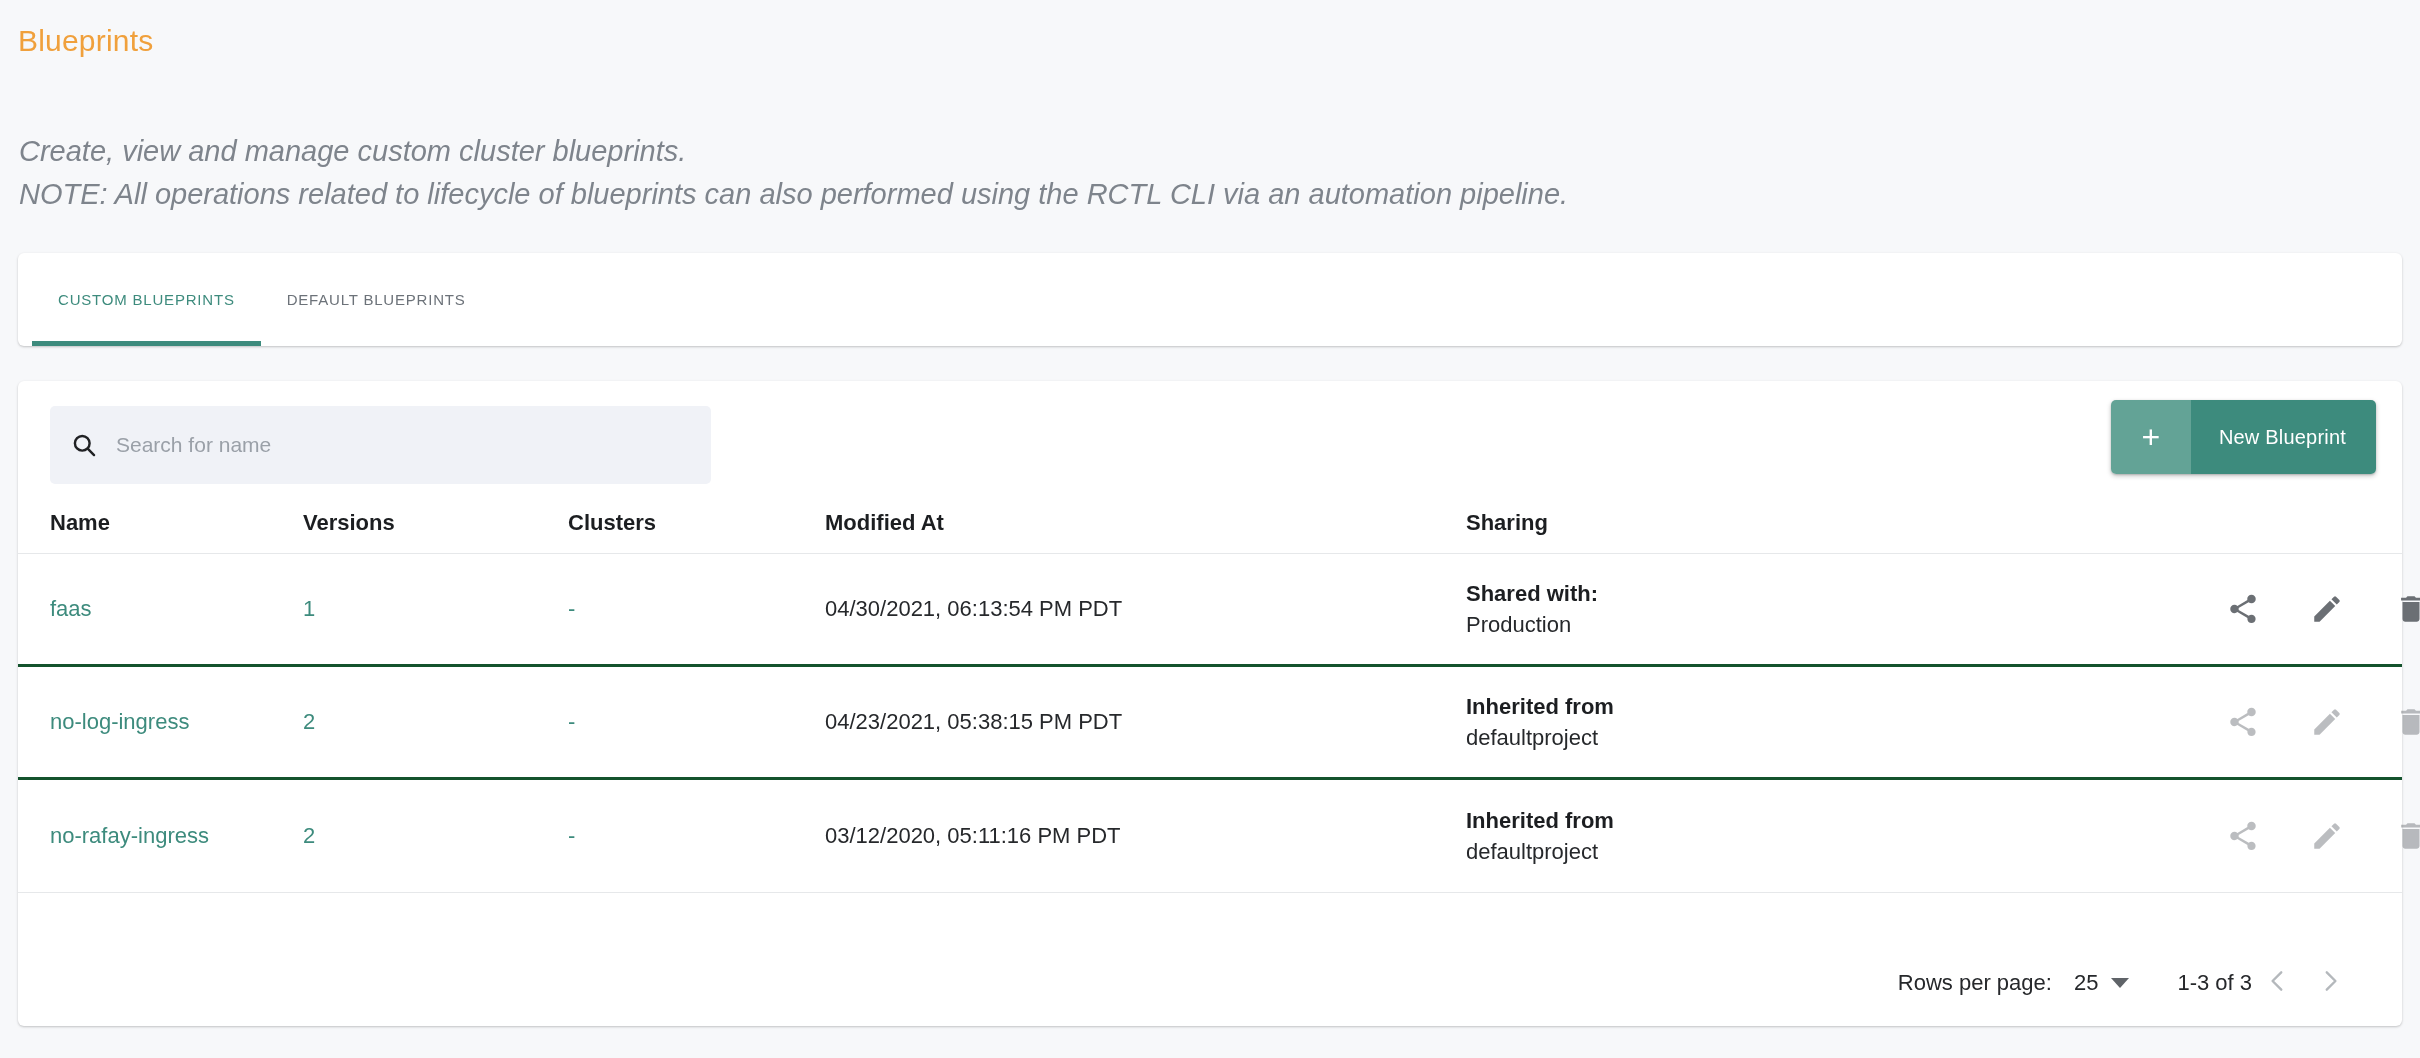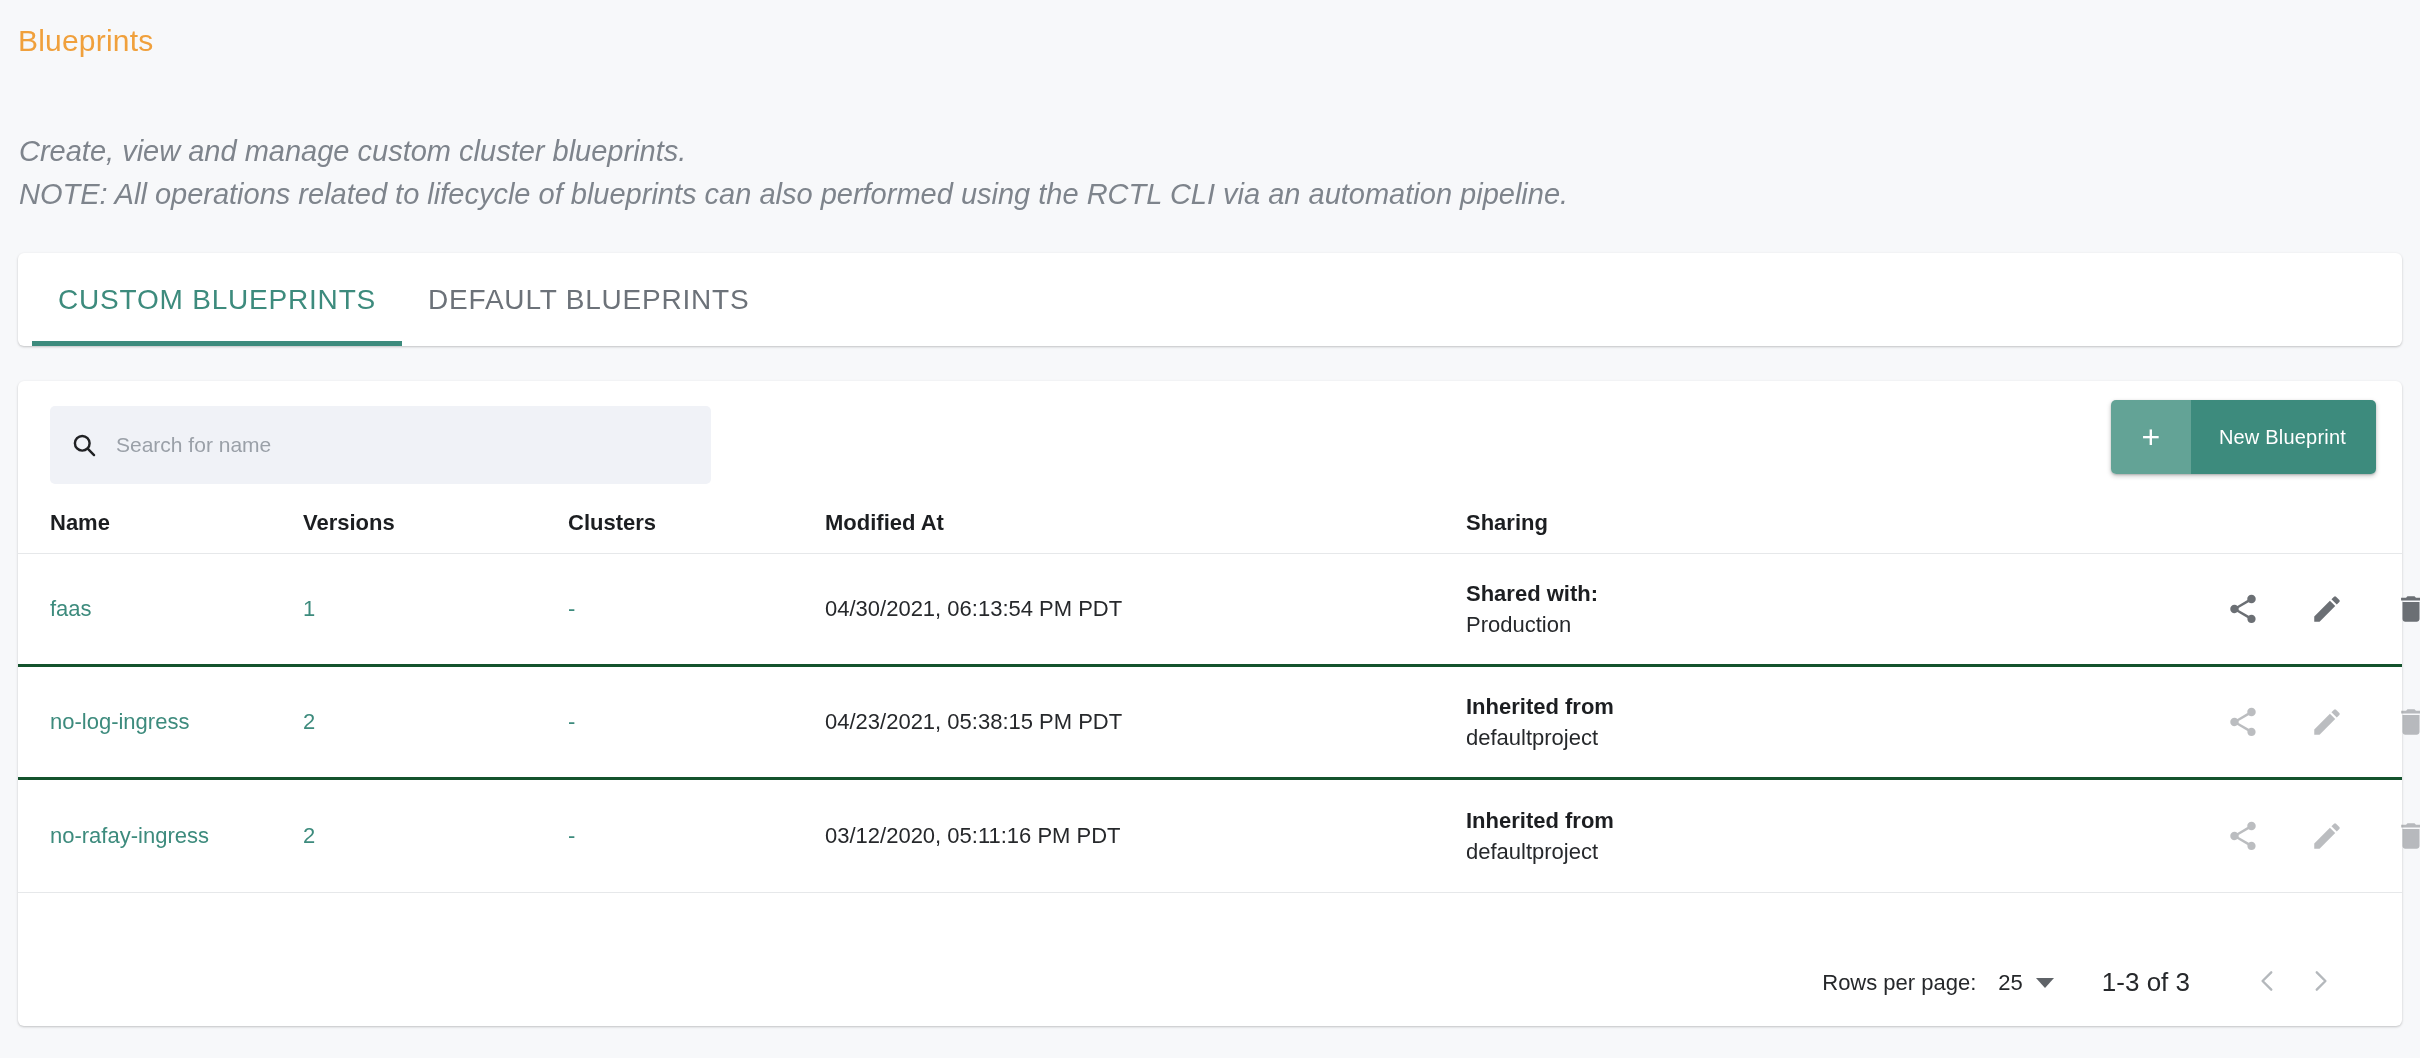--- a/index.html
+++ b/index.html
@@ -42,21 +42,21 @@
     box-shadow: 0 1px 3px rgba(0,0,0,0.13), 0 1px 2px rgba(0,0,0,0.10);
     display: flex;
     align-items: flex-start;
   }
   .tab {
     position: relative;
     height: 93px;
     display: flex;
     align-items: center;
     justify-content: flex-end;
-    font-size: 28px;
+    font-size: 15px;
     letter-spacing: 0.8px;
     color: #6c7279;
     padding: 0 26px;
     cursor: pointer;
     background: transparent;
     border: none;
     font-family: inherit;
   }
   .tab.active { color: #3d8b7d; }
   .tab.active::after {
@@ -165,41 +165,41 @@
 
   .sharing-title { font-size: 22px; font-weight: bold; color: #1c1e21; line-height: 31px; }
   .sharing-value { font-size: 22px; color: #26282b; line-height: 31px; }
 
   .act-icon { width: 34px; height: 34px; cursor: pointer; display: block; }
   .act-icon.dim { opacity: 0.45; }
 
   
   .footer {
     position: absolute;
-    left: 0; right: 16px; bottom: 0;
+    left: 0; right: 6px; bottom: 0;
     height: 87px;
     display: flex;
     align-items: center;
     justify-content: flex-end;
     padding-right: 40px;
     gap: 0;
   }
   .rpp-label { font-size: 22px; color: #26282b; margin-right: 22px; }
   .rpp-select {
     display: flex; align-items: center; gap: 13px;
     cursor: pointer; margin-right: 48px;
   }
   .rpp-value { font-size: 22px; color: #26282b; }
   .caret {
     width: 0; height: 0;
     border-left: 9px solid transparent;
     border-right: 9px solid transparent;
     border-top: 10px solid #5f6368;
   }
-  .range-label { font-size: 26px; color: #26282b; margin-right: 52px; }
+  .range-label { font-size: 22px; color: #26282b; }
   .pag-btn {
     width: 52px; height: 52px;
     display: flex; align-items: center; justify-content: center;
     background: transparent; border: none; cursor: pointer;
   }
   .pag-btn svg { width: 26px; height: 26px; }
 </style>
 </head>
 <body>
 

